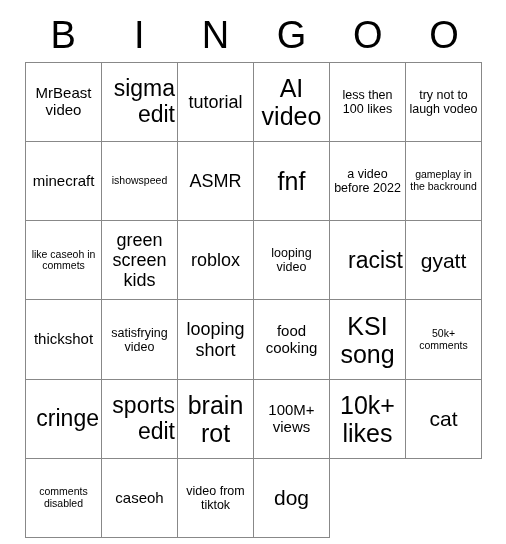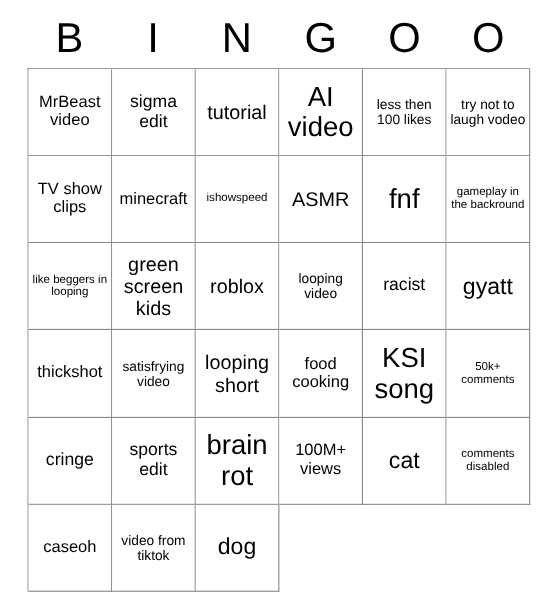--- a/index.html
+++ b/index.html
@@ -72,21 +72,21 @@
   .cell-text {
     display: block;
     width: 100%;
     line-height: 1.12;
     word-wrap: break-word;
     color: #000000;
   }
   
   .fs-xxl .cell-text { font-size: 21px; }
   .fs-xl  .cell-text { font-size: 25px; }
-  .fs-lg  .cell-text { font-size: 16px; }
+  .fs-lg  .cell-text { font-size: 23px; text-align: right; }
   .fs-md  .cell-text { font-size: 18px; }
   .fs-sm  .cell-text { font-size: 15px; }
   .fs-xs  .cell-text { font-size: 12.5px; }
   .fs-xxs .cell-text { font-size: 10.5px; }
 </style>
 </head>
 <body>
 
 <div id="card">
 
@@ -112,39 +112,39 @@
       <div class="cell fs-xl">
         <span class="cell-text">AI video</span>
       </div>
       <div class="cell fs-xs">
         <span class="cell-text">less then 100 likes</span>
       </div>
       <div class="cell fs-xs">
         <span class="cell-text">try not to laugh vodeo</span>
       </div>
       <div class="cell fs-sm">
-        <span class="cell-text">TV show clips</span>
-      </div>
-      <div class="cell fs-sm">
         <span class="cell-text">minecraft</span>
       </div>
       <div class="cell fs-xxs">
         <span class="cell-text">ishowspeed</span>
       </div>
       <div class="cell fs-md">
         <span class="cell-text">ASMR</span>
       </div>
       <div class="cell fs-xl">
         <span class="cell-text">fnf</span>
       </div>
+      <div class="cell fs-xs">
+        <span class="cell-text">a video before 2022</span>
+      </div>
       <div class="cell fs-xxs">
         <span class="cell-text">gameplay in the backround</span>
       </div>
       <div class="cell fs-xxs">
-        <span class="cell-text">like beggers in looping</span>
+        <span class="cell-text">like caseoh in commets</span>
       </div>
       <div class="cell fs-md">
         <span class="cell-text">green screen kids</span>
       </div>
       <div class="cell fs-md">
         <span class="cell-text">roblox</span>
       </div>
       <div class="cell fs-xs">
         <span class="cell-text">looping video</span>
       </div>
@@ -177,20 +177,23 @@
       </div>
       <div class="cell fs-lg">
         <span class="cell-text">sports edit</span>
       </div>
       <div class="cell fs-xl">
         <span class="cell-text">brain rot</span>
       </div>
       <div class="cell fs-sm">
         <span class="cell-text">100M+ views</span>
       </div>
+      <div class="cell fs-xl">
+        <span class="cell-text">10k+ likes</span>
+      </div>
       <div class="cell fs-xxl">
         <span class="cell-text">cat</span>
       </div>
       <div class="cell fs-xxs">
         <span class="cell-text">comments disabled</span>
       </div>
       <div class="cell fs-sm">
         <span class="cell-text">caseoh</span>
       </div>
       <div class="cell fs-xs">

